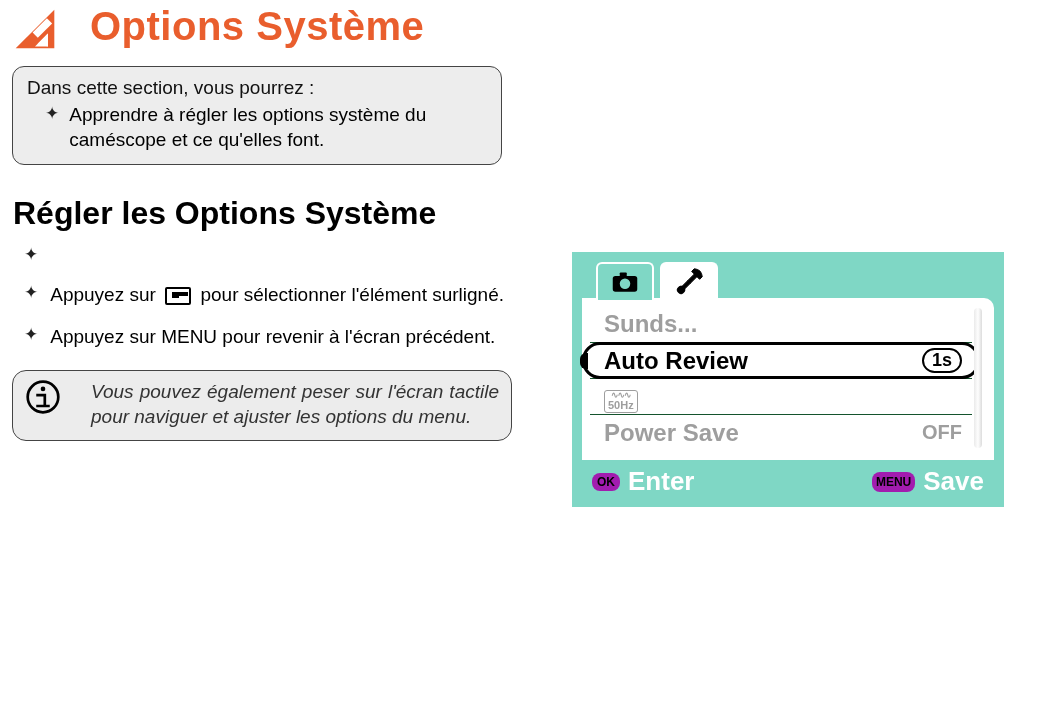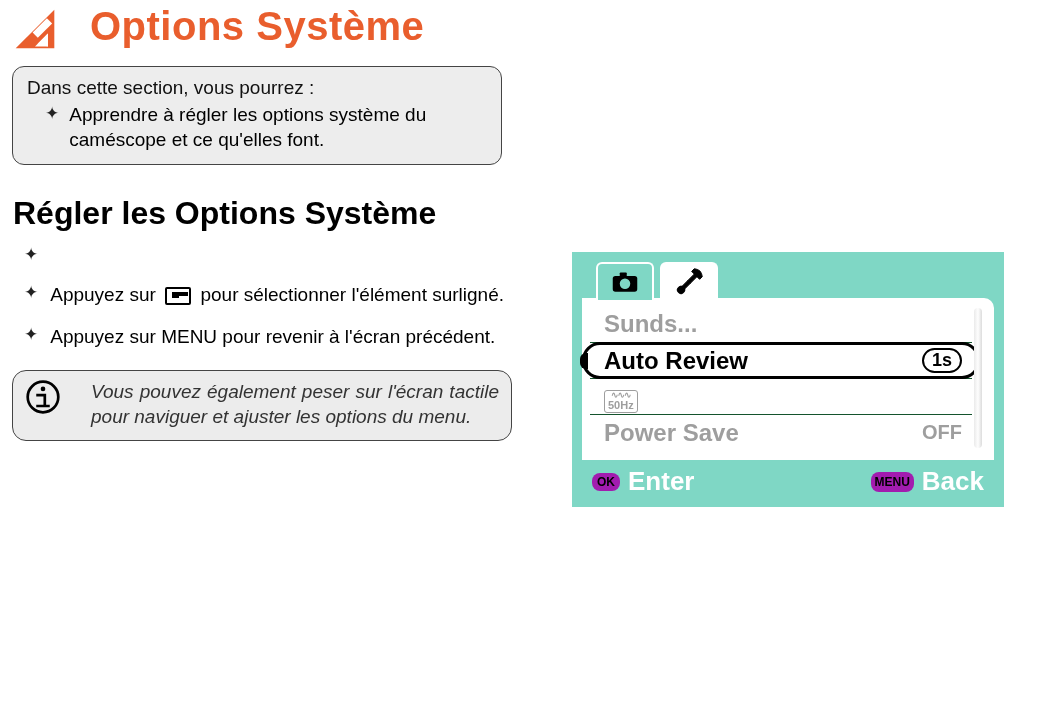--- a/index.html
+++ b/index.html
@@ -250,18 +250,18 @@
         </div>
       </div>
 
       <div class="lcd-footer">
         <div class="foot-left">
           <span class="ok-chip">OK</span>
           <span>Enter</span>
         </div>
         <div class="foot-right">
           <span class="menu-chip">MENU</span>
-          <span>Back</span>
+          <span>Save</span>
         </div>
       </div>
     </div>
   </div>
 </div>
 
 </body></html>

